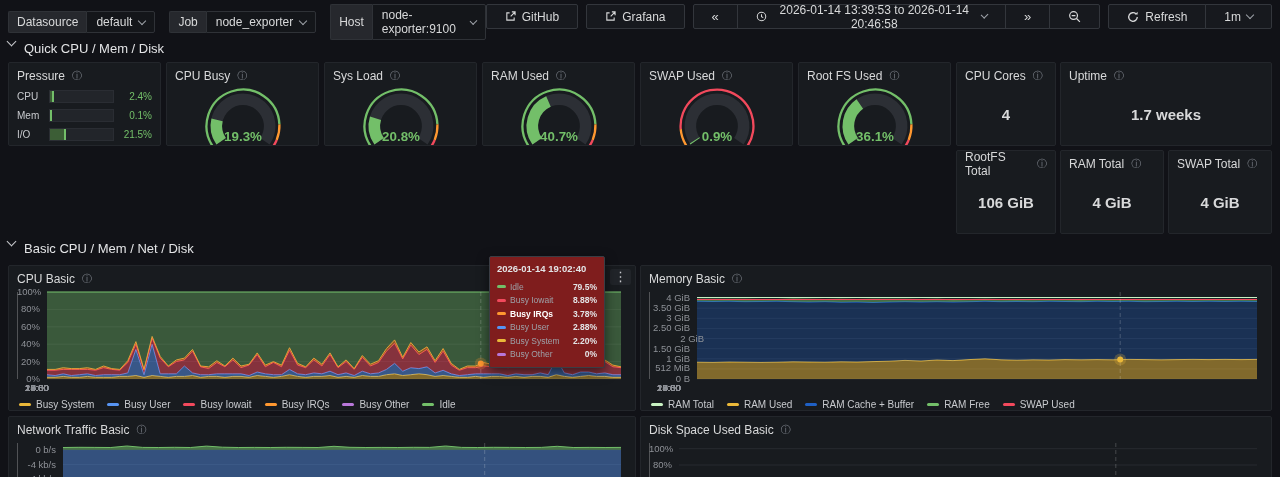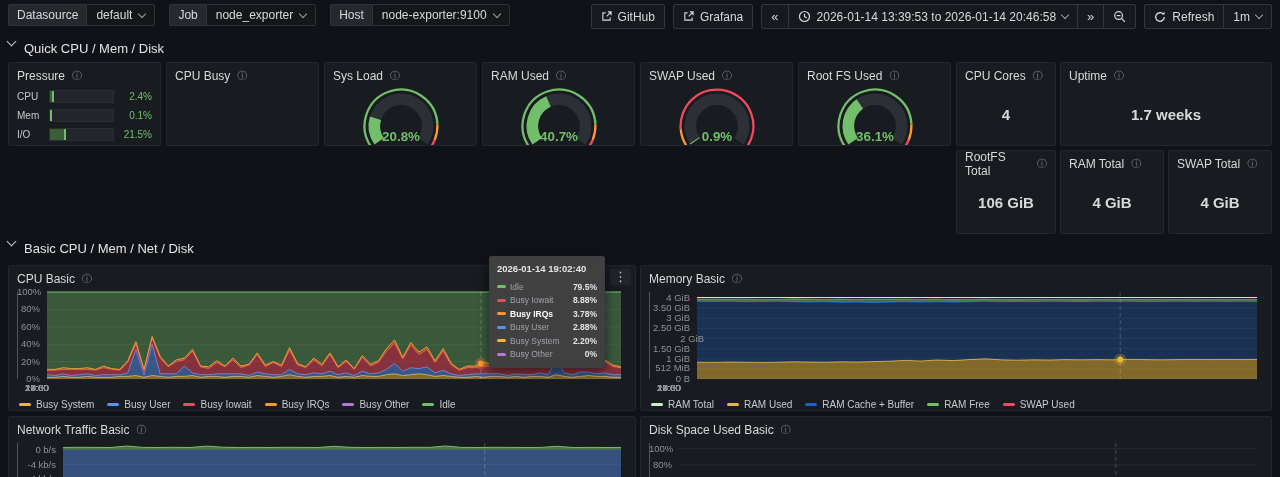--- a/index.html
+++ b/index.html
@@ -10,21 +10,21 @@
   .vars{display:flex;gap:14px;align-items:center}
   .var{display:flex;align-items:stretch;font-size:12px;cursor:default}
   .var-label{background:#26282D;border:1px solid #2F3237;border-right:none;border-radius:2px 0 0 2px;
              padding:3px 8px;font-weight:500;display:flex;align-items:center}
   .var-value{display:flex;align-items:center;gap:7px;background:#14161A;border:1px solid #2F3237;
              border-radius:0 2px 2px 0;padding:3px 9px;color:#D8D9DA;font-size:12px;cursor:pointer}
   .chev{width:5px;height:5px;border-right:1.4px solid #9DA1A8;border-bottom:1.4px solid #9DA1A8;
         transform:rotate(45deg);margin-top:-3px;display:inline-block}
   .toolbar-right{display:flex;gap:8px;align-items:center}
   .tbtn{display:flex;align-items:center;gap:6px;background:#17191E;border:1px solid #33363C;border-radius:2px;
-        padding:0 9px;color:#D8D9DA;font-size:12px;height:25px;box-sizing:border-box;cursor:pointer;font-weight:500}
+        padding:0 18px;color:#D8D9DA;font-size:12px;height:25px;box-sizing:border-box;cursor:pointer;font-weight:500}
   .btn-group{display:flex}
   .btn-group .tbtn{border-radius:0;margin-left:-1px}
   .btn-group .tbtn:first-child{border-radius:2px 0 0 2px;margin-left:0}
   .btn-group .tbtn:last-child{border-radius:0 2px 2px 0}
   .glyph{font-size:13px;line-height:1;color:#D8D9DA}
   
   .section-head{display:flex;align-items:flex-start;gap:9px;padding:7px 8px 4px;font-size:13px;font-weight:500;color:#E3E4E6;cursor:pointer}
   .section-head .chev{width:6px;height:6px;border-color:#C7C9CD}
   
   .row1{display:grid;grid-template-columns:repeat(6,153px) 1fr;gap:5px;margin:2px 8px 0}
@@ -52,21 +52,21 @@
               color:#D8D9DA;height:calc(100% - 24px);align-items:center}
   
   .chart{position:relative;height:106px;margin:0 8px}
   .ytick{position:absolute;left:0;font-size:9.5px;color:#8E9197;text-align:right;line-height:10px}
   .xtick{position:absolute;font-size:9.5px;color:#8E9197;width:40px;text-align:center}
   .legend{display:flex;gap:13px;padding:2px 10px 0;font-size:10px;color:#C7C9CD;align-items:center;height:16px;
           overflow:hidden;white-space:nowrap}
   .legend .item{display:flex;align-items:center;cursor:pointer}
   .dash{width:12px;height:3px;border-radius:2px;display:inline-block;margin-right:5px;flex:none}
   
-  .tooltip{position:absolute;left:489px;top:256px;width:100px;background:#404040;border:1px solid #3A3D44;
+  .tooltip{position:absolute;left:489px;top:256px;width:100px;background:#7f1d1d;border:1px solid #3A3D44;
            border-radius:2px;box-shadow:0 4px 12px rgba(0,0,0,.55);z-index:40;padding:6px 7px;font-size:8.5px}
   .tt-time{font-weight:700;font-size:9.5px;margin-bottom:6px;color:#E3E4E6;white-space:nowrap}
   .tt-row{display:flex;align-items:center;height:13.5px;color:#9DA1A8;white-space:nowrap}
   .tt-row .dash{width:9px;height:3px;margin-right:4px}
   .tt-val{margin-left:auto;color:#E3E4E6;font-weight:700}
   .tt-row.hl{color:#FFF;font-weight:700}
 </style>
 </head>
 <body>
 
@@ -181,20 +181,30 @@
           <span class="pval">21.5%</span>
         </div>
       </div>
   </section>
 
   <section class="panel">
     <div class="phead">
         <span>CPU Busy</span>
         <span class="info">ⓘ</span>
       </div>
+    <div class="gauge-wrap">
+        <svg viewBox="0 0 150 72" width="142" height="64">
+          <path d="M41.41 68.52 A41 41 0 1 1 115.96 43.21" stroke="#73BF69" stroke-width="2.6" fill="none"></path>
+          <path d="M115.96 43.21 A41 41 0 0 1 112.88 60.69" stroke="#FF9830" stroke-width="2.6" fill="none"></path>
+          <path d="M112.88 60.69 A41 41 0 0 1 108.59 68.52" stroke="#F2495C" stroke-width="2.6" fill="none"></path>
+          <path d="M50.43 62.21 A30 30 0 1 1 99.57 62.21" stroke="#2C2F35" stroke-width="13" fill="none"></path>
+          <path d="M50.43 62.21 A30 30 0 0 1 45.80 38.12" stroke="#73BF69" stroke-width="13" fill="none"></path>
+          <text x="75" y="62" text-anchor="middle" fill="#73BF69" font-size="15" font-weight="bold" font-family="Liberation Sans, sans-serif">19.3%</text>
+        </svg>
+      </div>
   </section>
   <section class="panel">
     <div class="phead">
         <span>Sys Load</span>
         <span class="info">ⓘ</span>
       </div>
     <div class="gauge-wrap">
         <svg viewBox="0 0 150 72" width="142" height="64">
           <path d="M41.41 68.52 A41 41 0 1 1 115.96 43.21" stroke="#73BF69" stroke-width="2.6" fill="none"></path>
           <path d="M115.96 43.21 A41 41 0 0 1 112.88 60.69" stroke="#FF9830" stroke-width="2.6" fill="none"></path>

